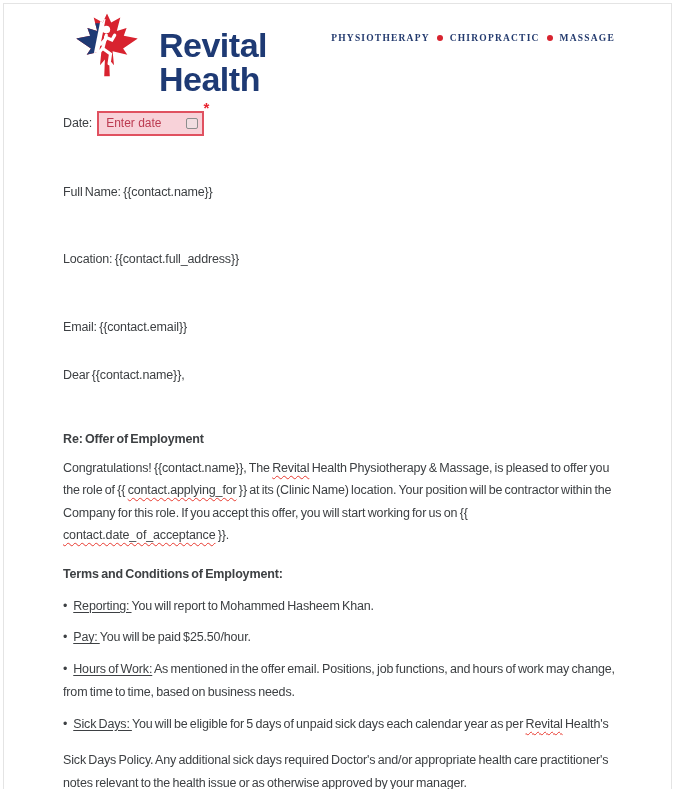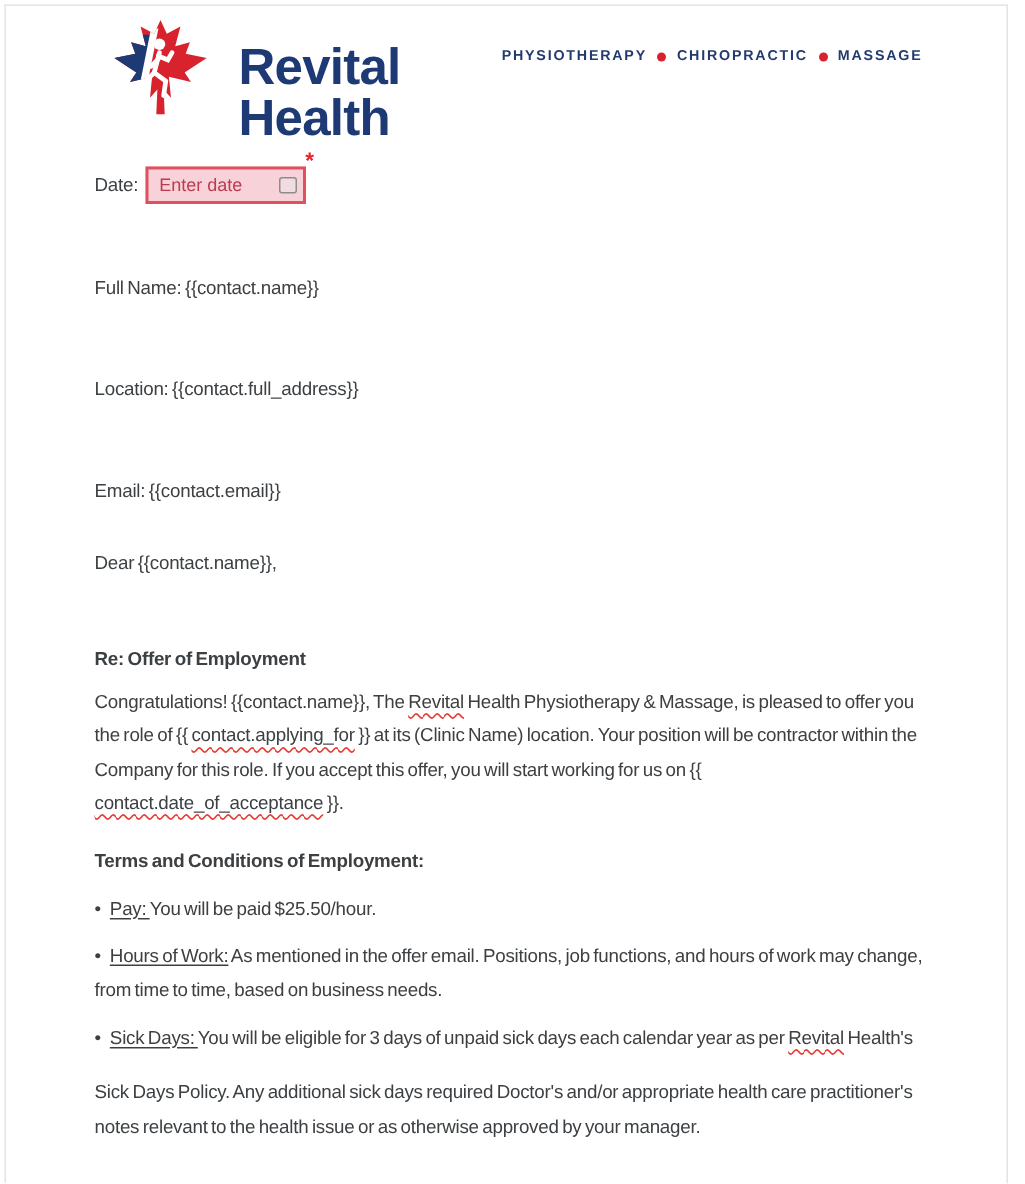--- a/index.html
+++ b/index.html
@@ -44,20 +44,21 @@
   .brand-tagline {
     display: flex;
     align-items: center;
     margin-top: 5px;
     font-size: 9.5px;
     line-height: 10px;
     letter-spacing: 1.2px;
     word-spacing: 0;
     font-weight: bold;
     color: #233a6e;
+    font-family: Liberation Serif, serif;
   }
   .tag-dot {
     display: inline-block;
     width: 6px; height: 6px;
     border-radius: 50%;
     background: #d8232f;
     margin: 0 7px;
   }
   
   .date-row {
@@ -174,23 +175,24 @@
   </div>
 
   <p class="salutation">Dear {{contact.name}},</p>
 
   <p class="subject">Re: Offer of Employment</p>
 
   <p class="intro"><span>Congratulations! {{contact.name}}, The </span><span class="sq">Revital</span><span> Health Physiotherapy &amp; Massage, is pleased to offer you the role of {{ </span><span class="sq">contact.applying_for</span><span> }} at its (Clinic Name) location. Your position will be contractor within the Company for this role. If you accept this offer, you will start working for us on {{ </span><span class="sq">contact.date_of_acceptance</span><span> }}.</span></p>
 
   <p class="terms-heading">Terms and Conditions of Employment:</p>
 
+  <p class="bullet"><span class="dot">•</span><span class="u">Reporting: </span><span>You will report to Mohammed Hasheem Khan.</span></p>
 
 
   <p class="bullet"><span class="dot">•</span><span class="u">Pay: </span><span>You will be paid $25.50/hour.</span></p>
 
   <p class="bullet"><span class="dot">•</span><span class="u">Hours of Work:</span><span> As mentioned in the offer email. Positions, job functions, and hours of work may change, from time to time, based on business needs.</span></p>
 
-  <p class="bullet"><span class="dot">•</span><span class="u">Sick Days: </span><span>You will be eligible for 3 days of unpaid sick days each calendar year as per </span><span class="sq">Revital</span><span> Health's</span></p>
+  <p class="bullet"><span class="dot">•</span><span class="u">Sick Days: </span><span>You will be eligible for 5 days of unpaid sick days each calendar year as per </span><span class="sq">Revital</span><span> Health's</span></p>
 
   <p class="closing">Sick Days Policy. Any additional sick days required Doctor's and/or appropriate health care practitioner's notes relevant to the health issue or as otherwise approved by your manager.</p>
 
 </div>
 
 </body></html>

